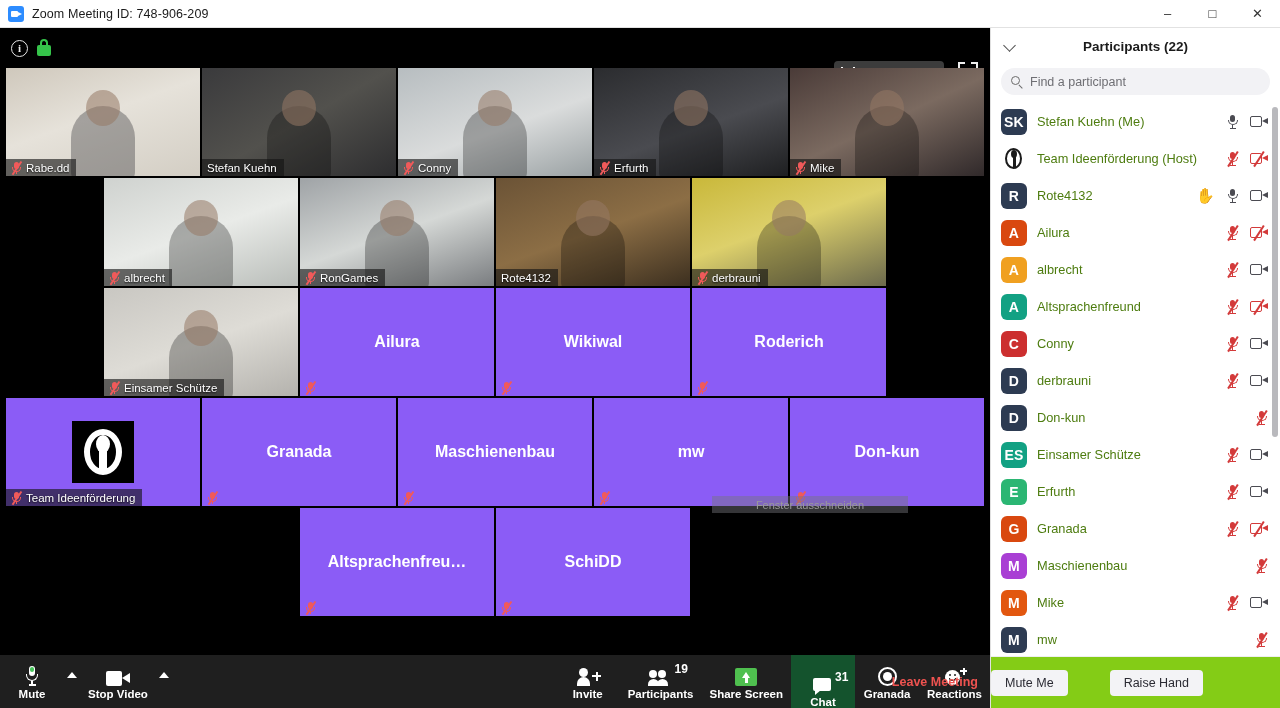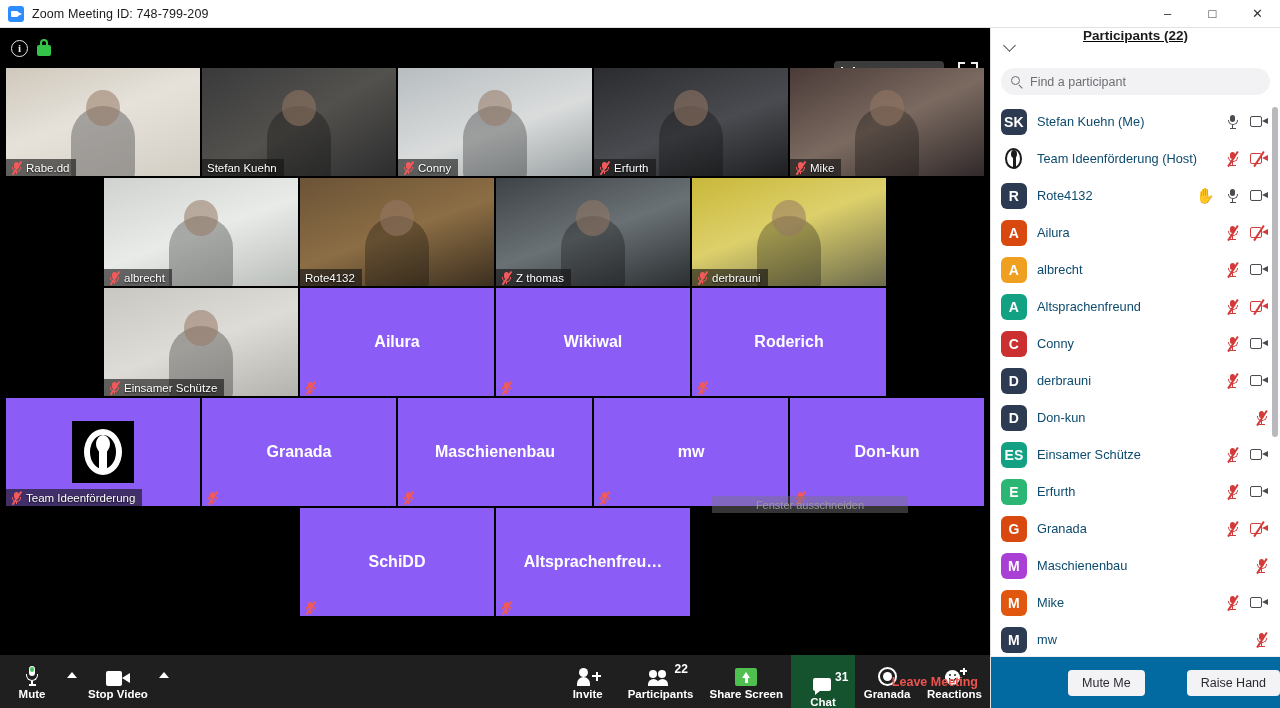--- a/index.html
+++ b/index.html
@@ -203,21 +203,21 @@
     position: absolute; right: 0; top: 0; height: 53px; display: flex; align-items: center;
     padding-right: 12px; color: #ef5350; font-size: 12.5px; font-weight: bold;
   }
 
   
   .panel {
     width: 290px; flex: 0 0 290px; background: #fff; display: flex; flex-direction: column;
     border-left: 1px solid #e0e0e0;
   }
   .panel-head {
-    height: 36px; display: flex; position: relative; flex: 0 0 36px; text-decoration: underline;
+    height: 36px; display: flex; align-items: center; position: relative; flex: 0 0 36px;
   }
   .panel-chev {
     position: absolute; left: 14px; top: 13px; width: 9px; height: 9px;
     border-right: 1.6px solid #4c4c4c; border-bottom: 1.6px solid #4c4c4c;
     transform: rotate(45deg);
   }
   .panel-title {
     width: 100%; text-align: center; font-size: 13.5px; font-weight: bold; color: #1b1b1b;
   }
   .search-wrap { padding: 4px 10px 8px 10px; }
@@ -237,21 +237,21 @@
   .plist { flex: 1 1 auto; overflow: hidden; position: relative; }
   .prow {
     height: 37px; display: flex; align-items: center; padding: 0 12px 0 10px; gap: 10px;
   }
   .pav {
     width: 26px; height: 26px; border-radius: 6px; flex: 0 0 26px;
     display: flex; align-items: center; justify-content: center;
     color: #fff; font-size: 14px; font-weight: bold; letter-spacing: .2px;
   }
   .pav.logo { background: transparent; position: relative; }
-  .pname { flex: 1 1 auto; font-size: 12.8px; color: #0c4a6e; white-space: nowrap; overflow: hidden; text-overflow: ellipsis; }
+  .pname { flex: 1 1 auto; font-size: 12.8px; color: #4d7c0f; white-space: nowrap; overflow: hidden; text-overflow: ellipsis; }
   .picons { display: flex; align-items: center; gap: 11px; }
 
   
   .g-mic, .g-cam { position: relative; flex: 0 0 auto; }
   .g-mic { width: 13px; height: 16px; }
   .g-mic .cap { position: absolute; left: 4px; top: 1px; width: 5px; height: 7px; border-radius: 2.5px; }
   .g-mic .arc { position: absolute; left: 1.5px; top: 6px; width: 10px; height: 5px; border-bottom-left-radius: 6px; border-bottom-right-radius: 6px; }
   .g-mic .stem { position: absolute; left: 6px; top: 11px; width: 1.4px; height: 3px; }
   .g-mic .base { position: absolute; left: 3.5px; top: 14px; width: 6px; height: 1.3px; }
   .g-mic .slash { position: absolute; left: 6px; top: -1px; width: 1.6px; height: 18px; transform: rotate(33deg); }
@@ -265,22 +265,22 @@
   .off { --gc: #d33a3a; }
   .g-mic .cap, .g-mic .stem, .g-mic .base, .g-mic .slash,
   .g-cam .slash { background: var(--gc); }
   .g-mic .arc { border: 1.4px solid var(--gc); border-top: none; }
   .g-cam .bod { border-color: var(--gc); }
   .g-cam .lens { border-right-color: var(--gc); }
 
   .hand { font-size: 15px; line-height: 1; color: #2f7fe0; }
 
   .panel-foot {
-    height: 52px; flex: 0 0 52px; display: flex; align-items: center; justify-content: flex-end;
-    gap: 42px; border-top: 1px solid #efefef; background: #0369a1;
+    height: 52px; flex: 0 0 52px; display: flex; align-items: center; justify-content: flex-start;
+    gap: 42px; border-top: 1px solid #efefef; background: #84cc16;
   }
   .pfbtn {
     background: #f3f3f6; border: none; border-radius: 4px; padding: 6px 14px;
     font-size: 12.5px; color: #2a2a33; font-family: "Liberation Sans", sans-serif;
   }
   .pscroll {
     position: absolute; right: 2px; top: 4px; width: 6px; height: 330px;
     background: #b9b9bd; border-radius: 3px;
   }
 
@@ -324,21 +324,21 @@
   .plogo .pet { position: absolute; left: 9.5px; top: 4px; width: 6px; height: 8px; background: #1b1b1b; border-radius: 50%; }
   .plogo .stm { position: absolute; left: 11.5px; top: 11px; width: 3px; height: 11px; background: #1b1b1b; }
 </style>
 </head>
 <body>
 
 <div class="app">
 
   <div class="titlebar">
     <div class="tb-icon"></div>
-    <div class="tb-title">Zoom Meeting ID: 748-799-209</div>
+    <div class="tb-title">Zoom Meeting ID: 748-906-209</div>
     <div class="winbtns">
       <div class="winbtn">–</div>
       <div class="winbtn">□</div>
       <div class="winbtn close">✕</div>
     </div>
   </div>
 
   <div class="body">
 
     <div class="stage">
@@ -444,41 +444,41 @@
                   <span class="mic-muted">
                     <span class="cap"></span>
                     <span class="arc"></span>
                     <span class="stem"></span>
                     <span class="slash"></span>
                   </span>
                   <span class="nm">albrecht</span>
                 </div>
               </div>
               <div class="tile">
+                <div class="scene bg7">
+                  <div class="figure"></div>
+                  <div class="head-dot"></div>
+                </div>
+                <div class="nameplate">
+                  <span class="mic-muted">
+                    <span class="cap"></span>
+                    <span class="arc"></span>
+                    <span class="stem"></span>
+                    <span class="slash"></span>
+                  </span>
+                  <span class="nm">RonGames</span>
+                </div>
+              </div>
+              <div class="tile">
                 <div class="scene bg8">
                   <div class="figure"></div>
                   <div class="head-dot"></div>
                 </div>
                 <div class="nameplate">
                   <span class="nm">Rote4132</span>
-                </div>
-              </div>
-              <div class="tile">
-                <div class="scene bg9">
-                  <div class="figure"></div>
-                  <div class="head-dot"></div>
-                </div>
-                <div class="nameplate">
-                  <span class="mic-muted">
-                    <span class="cap"></span>
-                    <span class="arc"></span>
-                    <span class="stem"></span>
-                    <span class="slash"></span>
-                  </span>
-                  <span class="nm">Z thomas</span>
                 </div>
               </div>
               <div class="tile">
                 <div class="scene bg10">
                   <div class="figure"></div>
                   <div class="head-dot"></div>
                 </div>
                 <div class="nameplate">
                   <span class="mic-muted">
                     <span class="cap"></span>
@@ -597,32 +597,32 @@
                     <span class="cap"></span>
                     <span class="arc"></span>
                     <span class="stem"></span>
                     <span class="slash"></span>
                   </span>
                 </div>
               </div>
             </div>
             <div class="grid-row">
               <div class="tile">
+                <div class="bigname">Altsprachenfreu…</div>
+                <div class="nameplate bare">
+                  <span class="mic-muted">
+                    <span class="cap"></span>
+                    <span class="arc"></span>
+                    <span class="stem"></span>
+                    <span class="slash"></span>
+                  </span>
+                </div>
+              </div>
+              <div class="tile">
                 <div class="bigname">SchiDD</div>
-                <div class="nameplate bare">
-                  <span class="mic-muted">
-                    <span class="cap"></span>
-                    <span class="arc"></span>
-                    <span class="stem"></span>
-                    <span class="slash"></span>
-                  </span>
-                </div>
-              </div>
-              <div class="tile">
-                <div class="bigname">Altsprachenfreu…</div>
                 <div class="nameplate bare">
                   <span class="mic-muted">
                     <span class="cap"></span>
                     <span class="arc"></span>
                     <span class="stem"></span>
                     <span class="slash"></span>
                   </span>
                 </div>
               </div>
             </div>
@@ -674,21 +674,21 @@
         </div>
 
         <div class="tb-item">
           <div class="icn">
             <div class="ic-people">
                 <div class="h1"></div>
                 <div class="h2"></div>
                 <div class="b1"></div>
                 <div class="b2"></div>
               </div>
-            <span class="badge" style="left:26px; top:-2px;">22</span>
+            <span class="badge" style="left:26px; top:-2px;">19</span>
           </div>
           <div class="lbl">Participants</div>
         </div>
 
         <div class="tb-item">
           <div class="icn">
             <div class="ic-share">
                 <div class="arr"></div>
                 <div class="stk"></div>
               </div>

